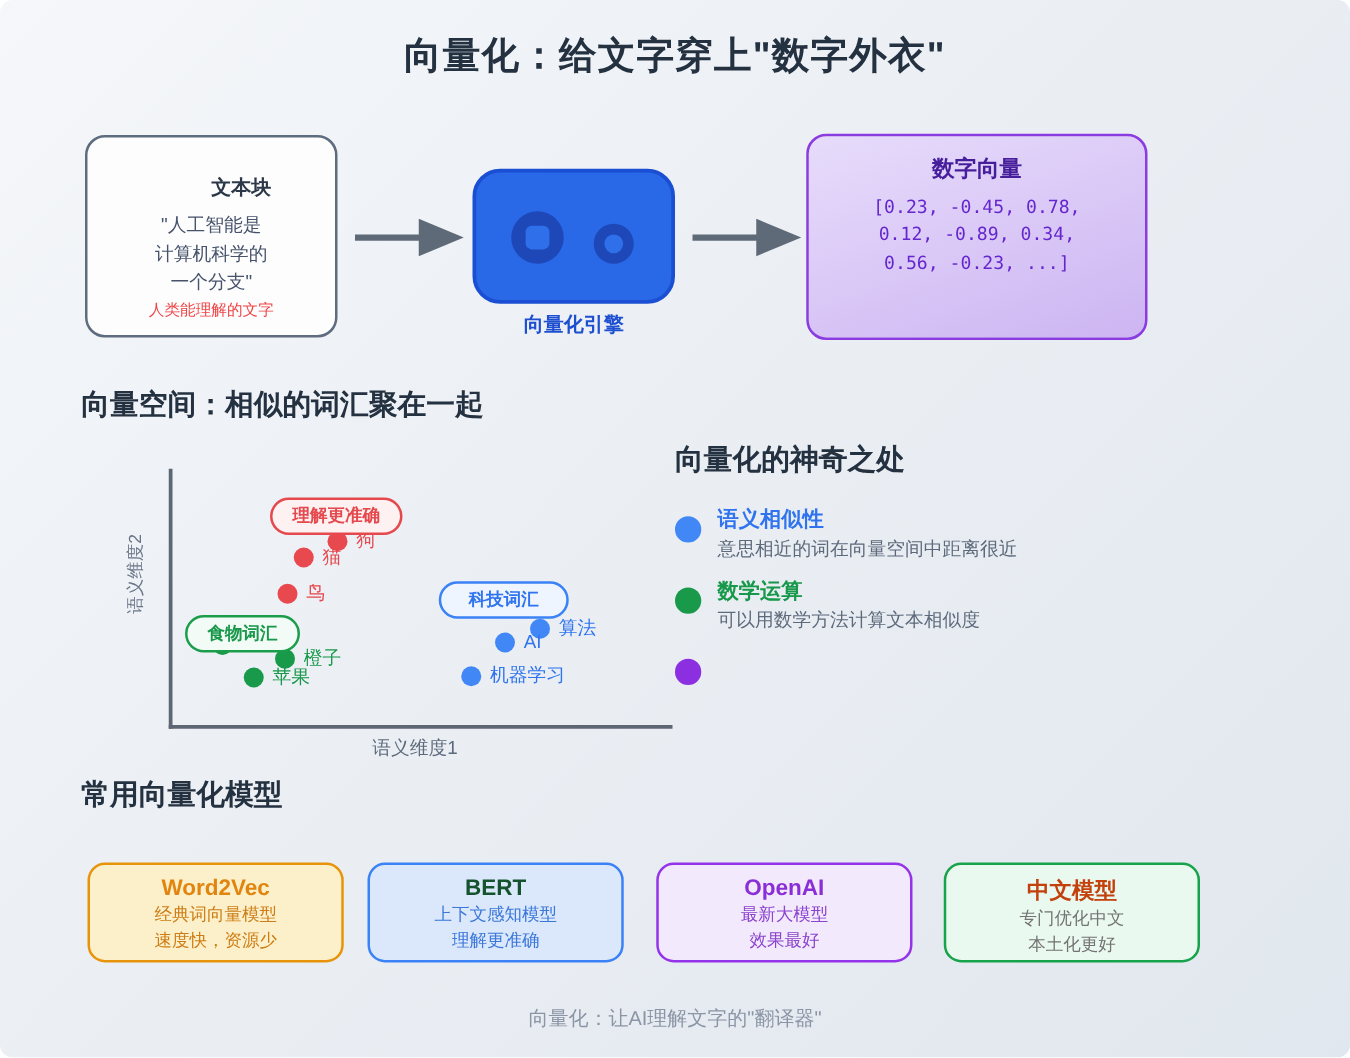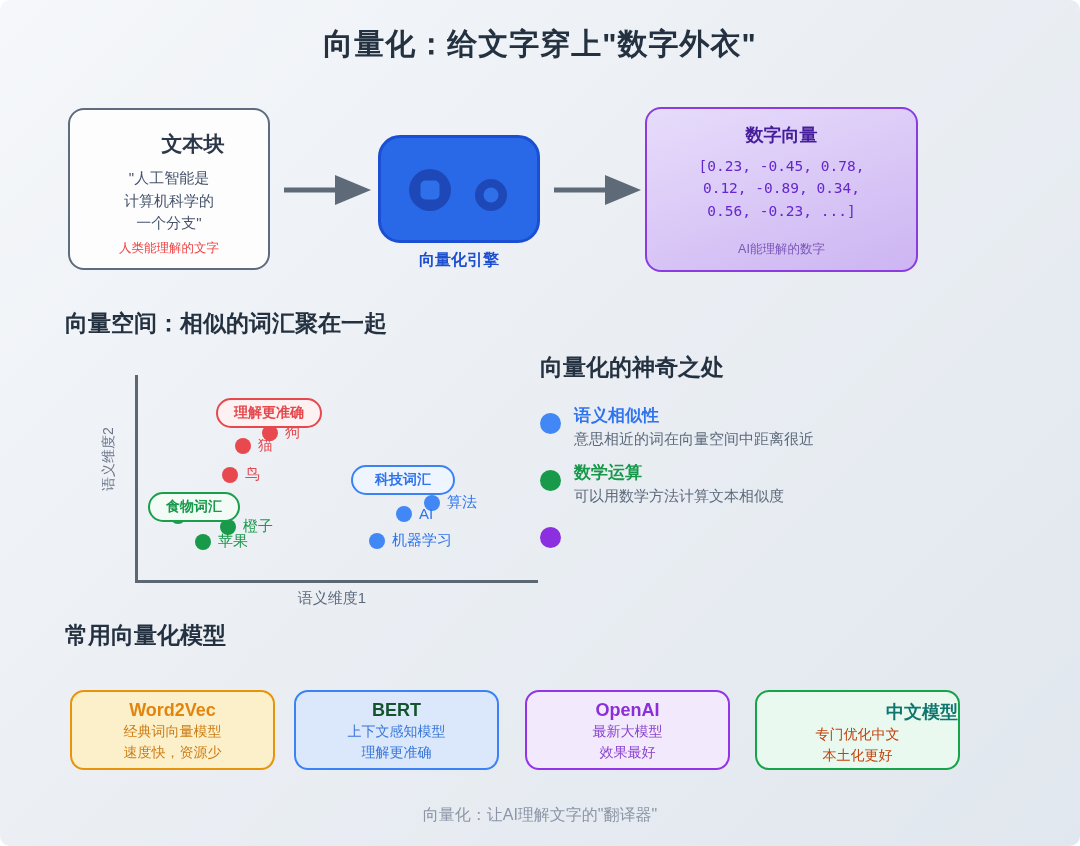--- a/index.html
+++ b/index.html
@@ -13,21 +13,21 @@
 
   
   .page-title { top:24px; left:0; width:100%; text-align:center;
     font-size:30px; font-weight:bold; color:#243140; letter-spacing:1px; }
   .footer { top:805px; left:0; width:100%; text-align:center;
     font-size:16px; color:#8b95a6; }
 
   
   .text-block { left:68px; top:108px; width:202px; height:162px; box-sizing:border-box;
     background:#fdfdfe; border:2px solid #5d6c7e; border-radius:16px; }
-  .tb-title { margin-top:20px; text-align:center; font-size:21px; font-weight:bold; color:#2c3848;padding-left:48px; }
+  .tb-title { margin-top:30px; text-align:center; font-size:16px; font-weight:bold; color:#2c3848;padding-left:48px; }
   .tb-lines { margin-top:9px; text-align:center; font-size:15px; color:#46536b; line-height:1.5; }
   .tb-caption { position:absolute; bottom:11px; left:0; width:100%; text-align:center;
     font-size:12.5px; color:#ef4444; }
 
   .arrow-svg { position:absolute; }
 
   .engine { left:378px; top:135px; width:162px; height:108px; box-sizing:border-box;
     background:#2968e7; border:3px solid #1b4fd3; border-radius:22px; }
   .engine-label { left:368px; top:250px; width:182px; text-align:center;
     font-size:16px; font-weight:bold; color:#1d4fd0; }
@@ -79,21 +79,21 @@
     border-radius:14px; text-align:center; }
   .mc-title { margin-top:8px; font-size:18px; font-weight:bold; }
   .mc-line { font-size:14px; line-height:1.5; }
   .card-w2v    { left:70px;  border:2.5px solid #e8940b; background:#fcf0ca; }
   .card-w2v .mc-title { color:#e2850e; } .card-w2v .mc-line { color:#cd7d15; }
   .card-bert   { left:294px; border:2.5px solid #3b82f6; background:#dbe8fb; }
   .card-bert .mc-title { color:#14532d; } .card-bert .mc-line { color:#3b77d8; }
   .card-openai { left:525px; border:2.5px solid #9333ea; background:#f3e9fc; }
   .card-openai .mc-title { color:#8a2fd8; } .card-openai .mc-line { color:#8a44ce; }
   .card-cn     { left:755px; border:2.5px solid #17a34a; background:#e9f9ef; }
-  .card-cn .mc-title { color:#0f766e;text-align:right; } .card-cn .mc-line { color:#c2410c; }
+  .card-cn .mc-title { color:#c2410c; } .card-cn .mc-line { color:#737373; }
 </style>
 </head>
 <body>
 
 <div class="canvas">
 
   <div class="abs page-title">向量化：给文字穿上"数字外衣"</div>
 
   <div class="abs text-block">
     <div class="tb-title">文本块</div>
@@ -125,21 +125,20 @@
     <polygon points="54,4 90,19 54,34" fill="#5f6a79"></polygon>
   </svg>
 
   <div class="abs vector-block">
     <div class="vb-title">数字向量</div>
     <div class="vb-lines">
       <div>[0.23, -0.45, 0.78,</div>
       <div>0.12, -0.89, 0.34,</div>
       <div>0.56, -0.23, ...]</div>
     </div>
-    <div class="vb-caption">AI能理解的数字</div>
   </div>
 
   <div class="abs section-head scatter-head">向量空间：相似的词汇聚在一起</div>
 
   <div class="abs plot-axis"></div>
   <div class="abs ylabel">语义维度2</div>
   <div class="abs xlabel">语义维度1</div>
 
   <div class="badge badge-animal">理解更准确</div>
   <div class="badge badge-tech">科技词汇</div>

